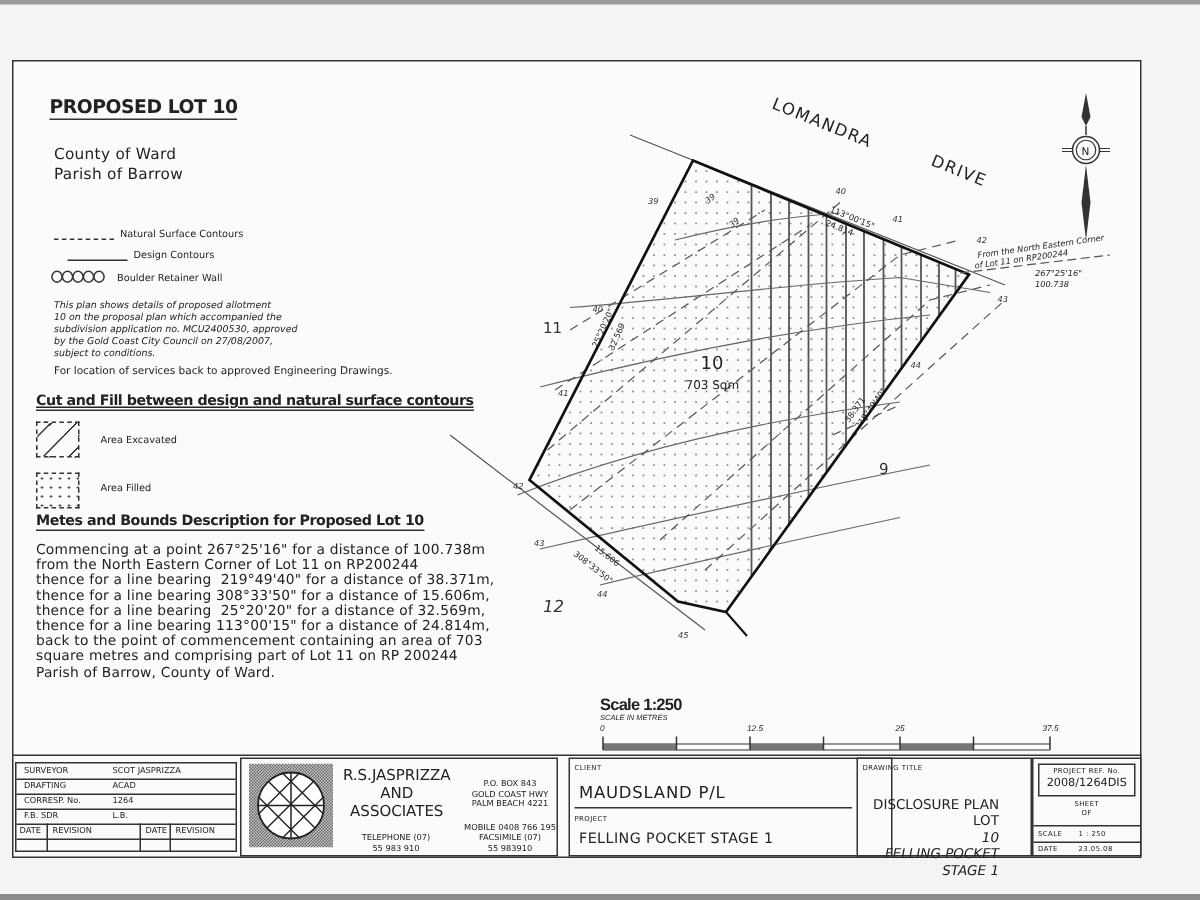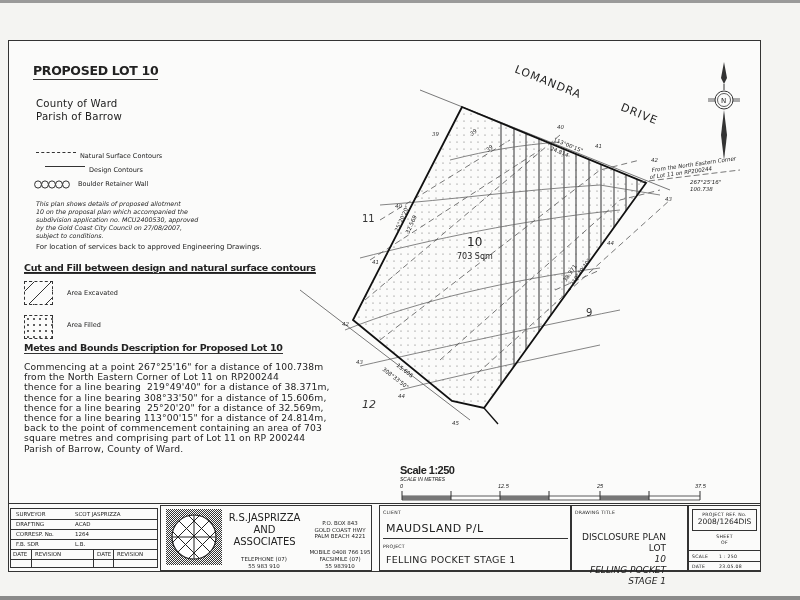--- a/index.html
+++ b/index.html
@@ -16,21 +16,21 @@
   .abs { position: absolute; }
   .title-main {
     left: 33px; top: 63px; font-size: 12.5px; font-weight: bold; line-height: 16px;
     font-family: "DejaVu Sans", sans-serif; letter-spacing: -0.3px;
   }
   .title-main span { display: inline-block; border-bottom: 1px solid #333; }
   .cancel-block {
     left: 36px; top: 98px; font-size: 10.2px; line-height: 12.6px;
     font-family: "DejaVu Sans", sans-serif; letter-spacing: 0.2px;
   }
-  .legend-row { font-size: 6.5px; font-family: "DejaVu Sans", sans-serif; display: flex; align-items: flex-start; }
+  .legend-row { font-size: 6.5px; font-family: "DejaVu Sans", sans-serif; display: flex; align-items: flex-end; }
   .legend-line { display: inline-block; height: 0; margin-right: 4px; }
   .note-italic {
     left: 36px; top: 200px; font-size: 6.3px; font-style: italic; line-height: 8px;
     font-family: "DejaVu Sans", sans-serif; width: 200px;
   }
   .services { left: 36px; top: 243px; font-size: 7px; font-family: "DejaVu Sans", sans-serif; }
   .section-heading {
     font-size: 9.5px; font-weight: bold; font-family: "DejaVu Sans", sans-serif;
     border-bottom: 1px solid #333; white-space: nowrap; letter-spacing: -0.3px;
   }
@@ -52,21 +52,21 @@
   .scale-sub { left: 400px; top: 476px; font-size: 5px; font-style: italic; }
   .scale-tick { font-size: 5.5px; font-style: italic; top: 483px; }
   
   .tb { position: absolute; left: 8px; top: 503px; width: 753px; height: 69px; border-top: 1.5px solid #333; }
   .info-table { position: absolute; left: 10px; top: 508px; width: 148px; height: 60px; border: 1px solid #333; box-sizing: border-box; }
   .info-row { position: absolute; left: 0; width: 146px; height: 10px; border-bottom: 1px solid #333; font-size: 5.5px; font-family: "DejaVu Sans", sans-serif; }
   .info-row span { position: absolute; top: 2px; }
   .firm-box { position: absolute; left: 160px; top: 505px; width: 212px; height: 66px; border: 1px solid #333; box-sizing: border-box; }
   .firm-name { position: absolute; left: 222px; top: 512px; width: 85px; text-align: center; font-size: 10px; line-height: 12px; font-family: "DejaVu Sans", sans-serif; }
   .firm-small { position: absolute; font-size: 5.5px; text-align: center; font-family: "DejaVu Sans", sans-serif; line-height: 6.5px; }
-  .client-box { position: absolute; left: 379px; top: 505px; width: 192px; height: 66px; border: 1px solid #333; box-sizing: border-box; }
+  .client-box { position: absolute; left: 379px; top: 505px; width: 216px; height: 66px; border: 1px solid #333; box-sizing: border-box; }
   .drawing-box { position: absolute; left: 571px; top: 505px; width: 117px; height: 66px; border: 1px solid #333; box-sizing: border-box; }
   .ref-box { position: absolute; left: 688px; top: 505px; width: 73px; height: 66px; border: 1px solid #333; box-sizing: border-box; }
   .lbl-tiny { font-size: 4.6px; font-family: "DejaVu Sans", sans-serif; letter-spacing: 0.3px; }
 </style>
 </head>
 <body>
 
 <div class="scan-top"></div>
 <div class="scan-bottom"></div>
 

